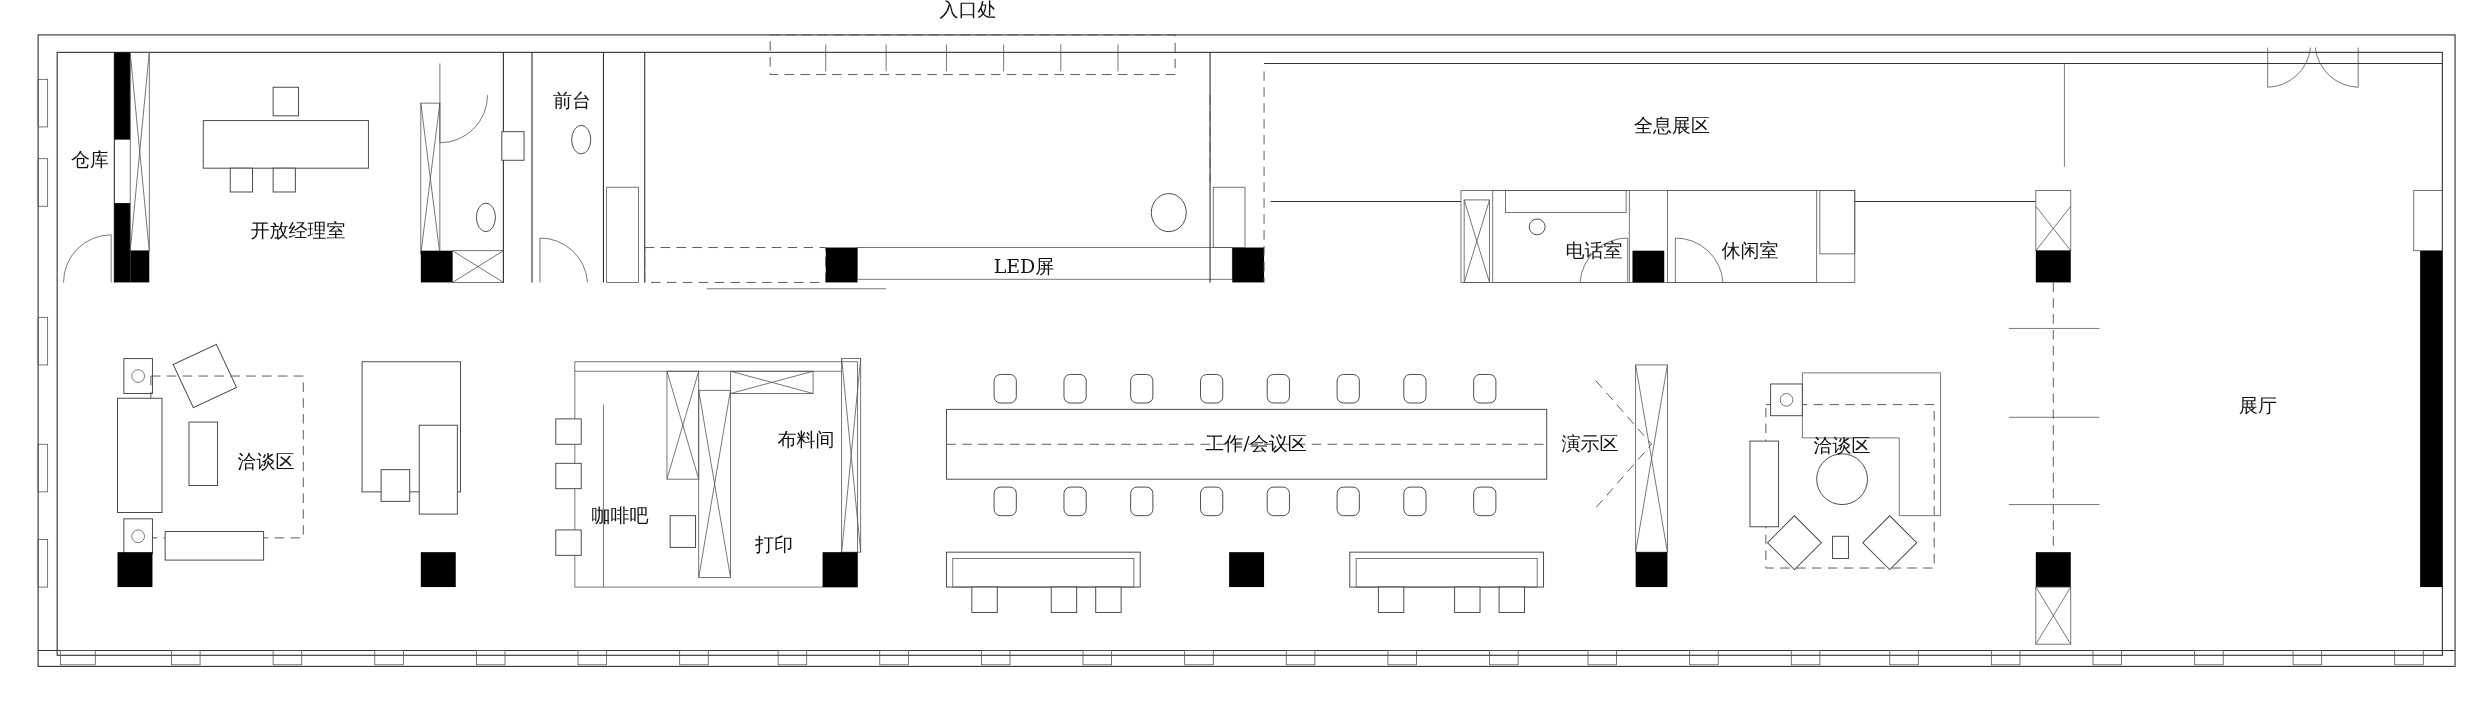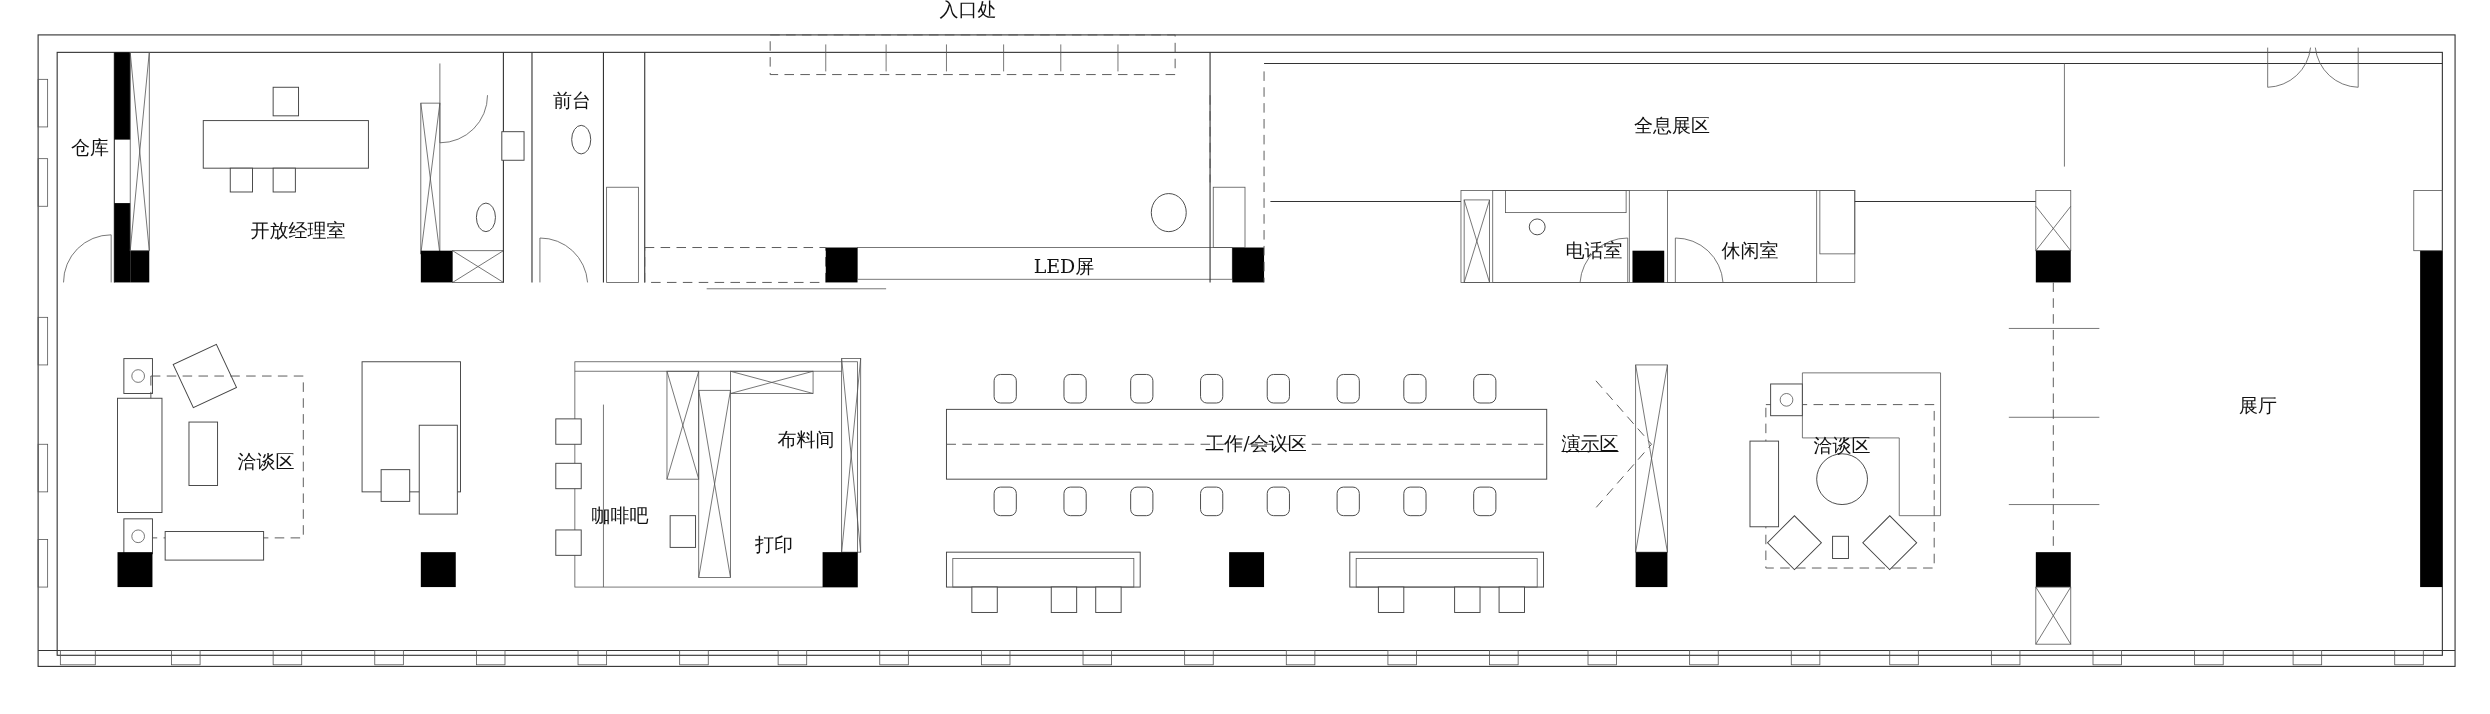--- a/index.html
+++ b/index.html
@@ -243,27 +243,27 @@
     <path class="thin" d="M1135 235 L1222 235 L1222 325 L1196 325 L1196 276 L1135 276 Z"></path>
     <rect class="furn" x="1102" y="278" width="18" height="54"></rect>
     <circle class="furn" cx="1160" cy="302" r="16"></circle>
     <rect class="furn" x="1118" y="330" width="24" height="24" transform="rotate(45 1130 342)"></rect>
     <rect class="furn" x="1178" y="330" width="24" height="24" transform="rotate(45 1190 342)"></rect>
     <rect class="furn" x="1154" y="338" width="10" height="14"></rect>
   </g>
 </svg>
 
 <div class="lbl" style="left:968px;top:10px;">入口处</div>
-<div class="lbl" style="left:90px;top:148px;">仓库</div>
+<div class="lbl" style="left:90px;top:160px;">仓库</div>
 <div class="lbl" style="left:298px;top:231px;">开放经理室</div>
 <div class="lbl" style="left:572px;top:101px;">前台</div>
-<div class="lbl" style="left:1064px;top:267px;text-align:center;">LED屏</div>
+<div class="lbl" style="left:1024px;top:267px;text-align:center;">LED屏</div>
 <div class="lbl" style="left:1672px;top:126px;">全息展区</div>
 <div class="lbl" style="left:1594px;top:251px;">电话室</div>
 <div class="lbl" style="left:1750px;top:251px;text-align:right;">休闲室</div>
 <div class="lbl" style="left:266px;top:462px;">洽谈区</div>
 <div class="lbl" style="left:620px;top:516px;">咖啡吧</div>
 <div class="lbl" style="left:778px;top:440px;margin-left:28px;">布料间</div>
 <div class="lbl" style="left:774px;top:545px;">打印</div>
 <div class="lbl" style="left:1256px;top:444px;">工作/会议区</div>
-<div class="lbl" style="left:1590px;top:444px;text-decoration:underline;">演示区</div>
+<div class="lbl" style="left:1590px;top:444px;">演示区</div>
 <div class="lbl" style="left:1842px;top:446px;">洽谈区</div>
 <div class="lbl" style="left:2258px;top:406px;">展厅</div>
 
 </body></html>

